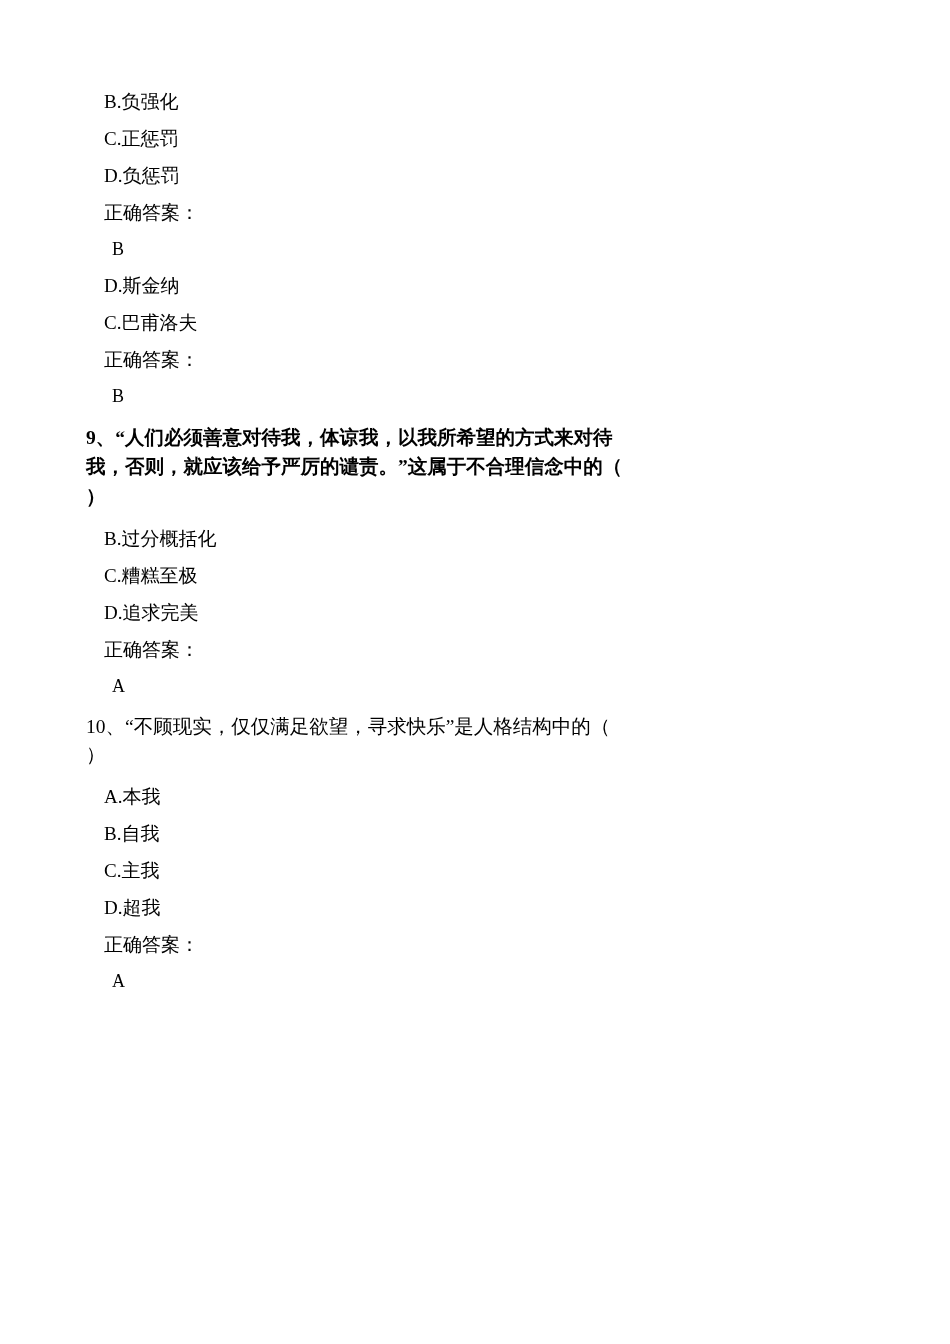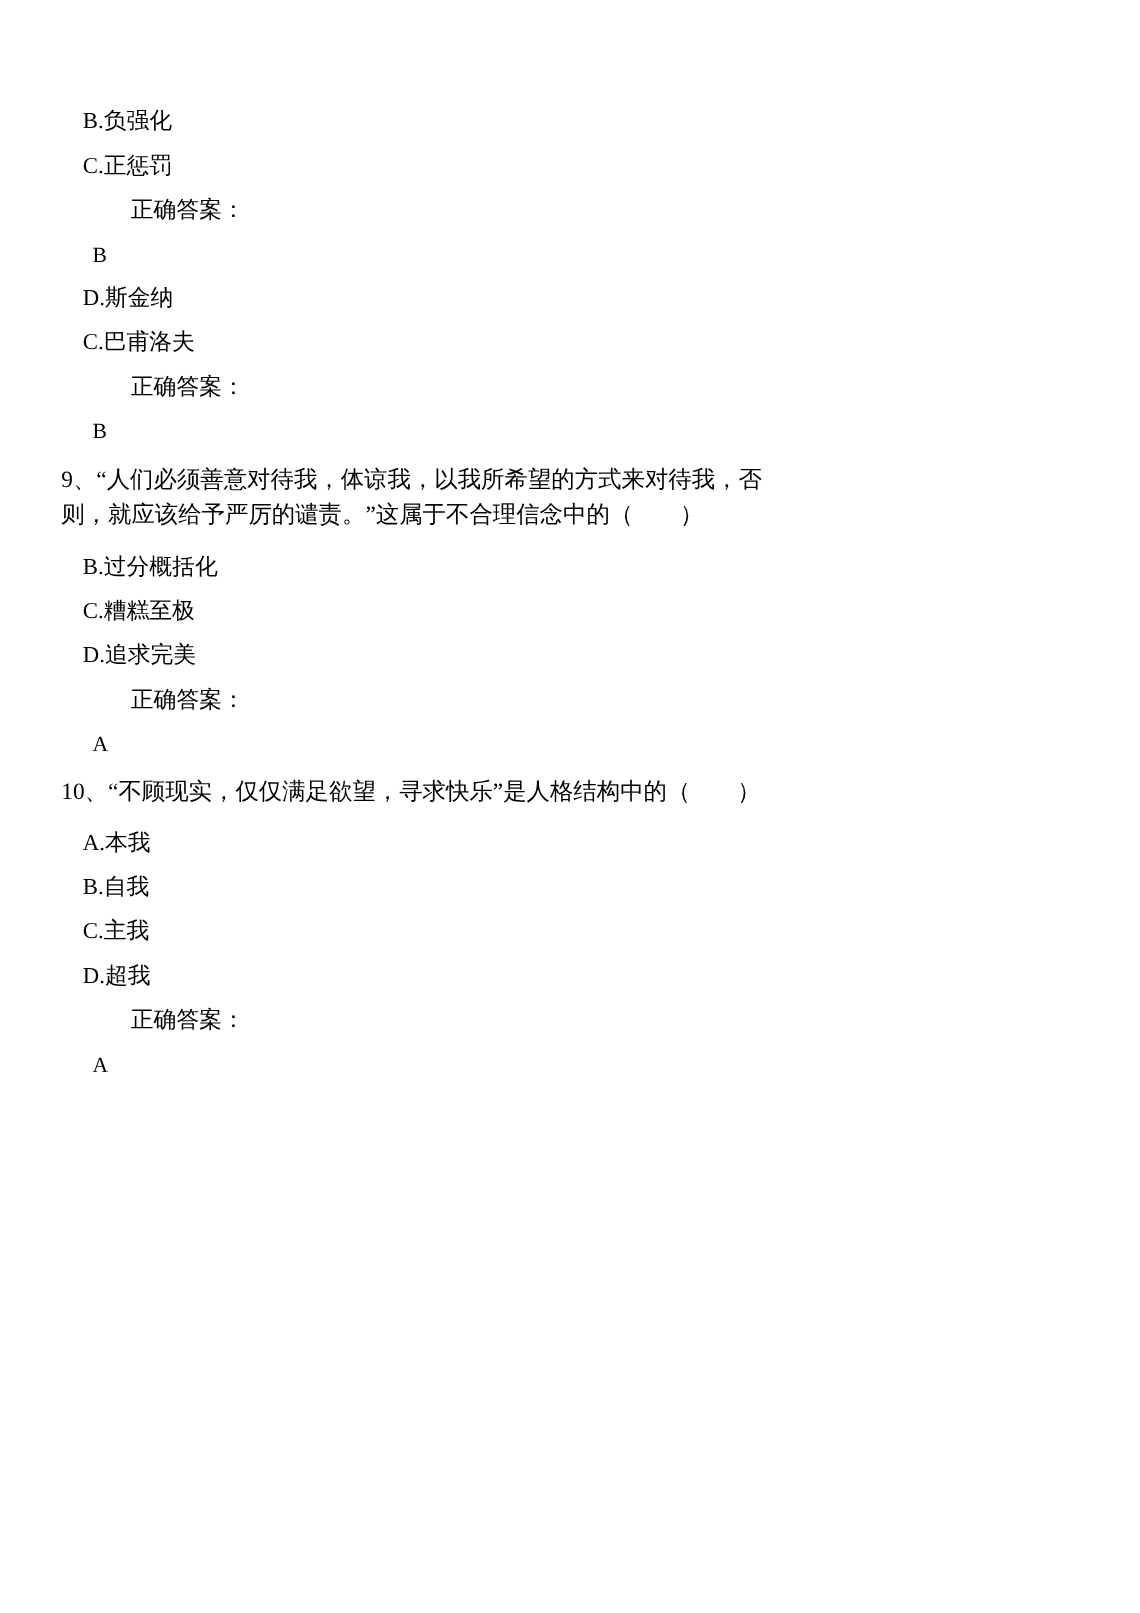--- a/index.html
+++ b/index.html
@@ -12,65 +12,66 @@
     height: 1344px;
     font-family: "Liberation Serif", "DejaVu Serif", serif;
     color: #000000;
     overflow: hidden;
   }
   .page {
     position: relative;
     width: 770px;
     height: 1344px;
     box-sizing: border-box;
-    padding: 92px 120px 0 69px;
+    padding: 92px 120px 0 104px;
   }
   .line {
     font-size: 19px;
     line-height: 1.0;
     margin: 0 0 18px 0;
     white-space: pre-wrap;
   }
   
   .stem {
     margin-left: -18px;
     font-size: 19.5px;
     line-height: 1.45;
     margin-bottom: 18px;
   }
   .stem-multiline {
     margin-left: -18px;
     font-size: 19.5px;
     line-height: 1.5;
     margin-bottom: 18px;
     text-indent: 0;
+    font-weight: bold;
   }
   .opt {
     font-size: 19px;
     margin-bottom: 18px;
   }
   .ans-label {
     font-size: 19px;
     margin-bottom: 18px;
-    margin-left: 40px;
   }
   .ans-value {
     font-size: 18px;
     margin-bottom: 18px;
     padding-left: 8px;
     font-family: "Liberation Serif", serif;
   }
 </style>
 </head>
 <body>
 
 <div class="page">
 
   <div class="line opt">B.负强化</div>
   <div class="line opt">C.正惩罚</div>
+  <div class="line opt">D.负惩罚</div>
   <div class="line ans-label">正确答案：</div>
   <div class="line ans-value">B</div>
 
   <div class="line opt">D.斯金纳</div>
   <div class="line opt">C.巴甫洛夫</div>
   <div class="line ans-label">正确答案：</div>
   <div class="line ans-value">B</div>
 
   <div class="line stem-multiline">9、“人们必须善意对待我，体谅我，以我所希望的方式来对待我，否则，就应该给予严厉的谴责。”这属于不合理信念中的（        ）</div>
   <div class="line opt">B.过分概括化</div>

